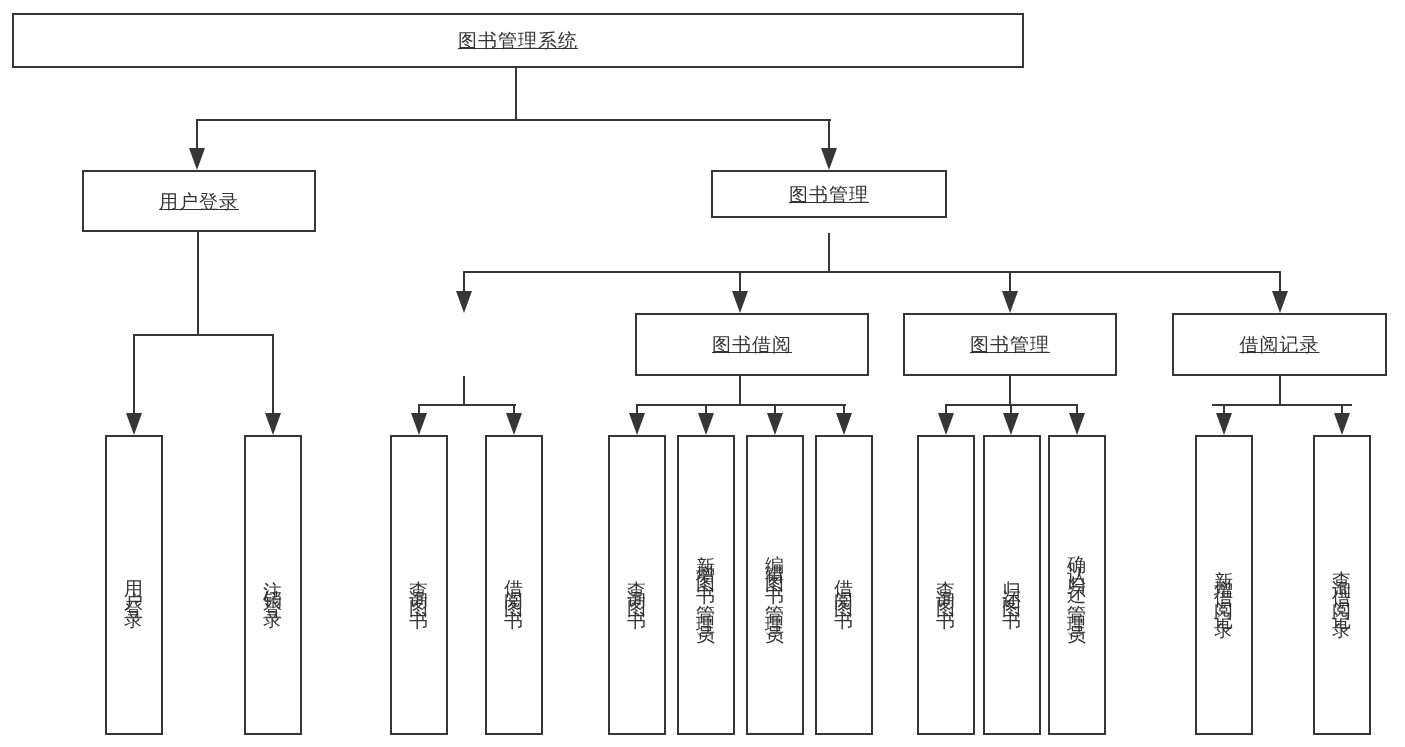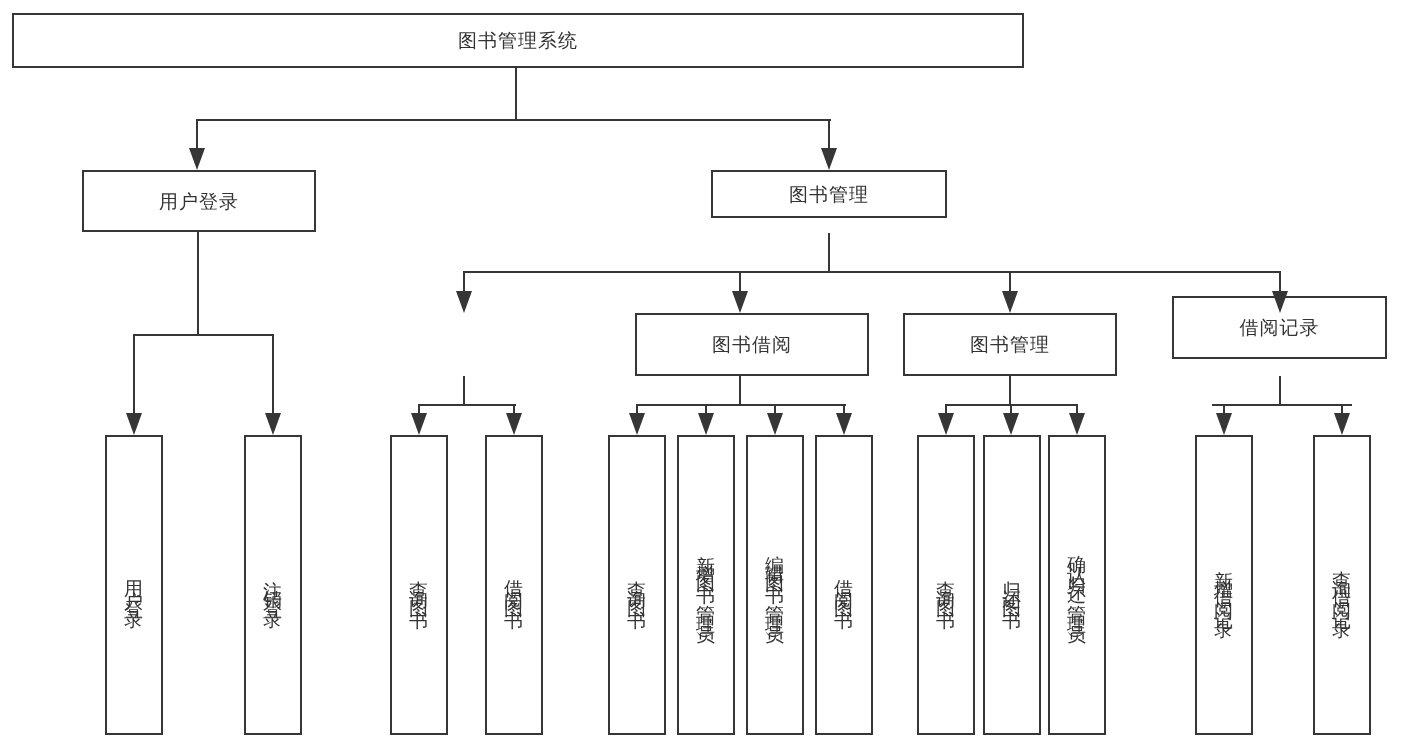--- a/index.html
+++ b/index.html
@@ -16,21 +16,21 @@
     box-sizing: border-box;
     border: 2px solid #363636;
     background: #ffffff;
     display: flex;
     align-items: center;
     justify-content: center;
     color: #333333;
     font-size: 19px;
     line-height: 1;
   }
-  .hbox { letter-spacing: 1px; }
+  .hbox { letter-spacing: 1px; text-decoration: underline; }
   .vbox {
     writing-mode: vertical-rl;
     letter-spacing: 10px;
     font-size: 19px;
     border-width: 2.5px;
   }
   .line {
     position: absolute;
     background: #363636;
   }
@@ -56,21 +56,21 @@
 
 <div class="canvas">
 
   <div class="box hbox" style="left:12px; top:13px; width:1012px; height:55px">图书管理系统</div>
 
   <div class="box hbox" style="left:82px; top:170px; width:234px; height:62px">用户登录</div>
   <div class="box hbox" style="left:711px; top:170px; width:236px; height:48px">图书管理</div>
 
   <div class="box hbox" style="left:635px; top:313px; width:234px; height:63px">图书借阅</div>
   <div class="box hbox" style="left:903px; top:313px; width:214px; height:63px">图书管理</div>
-  <div class="box hbox" style="left:1172px; top:296px; width:215px; height:63px">借阅记录</div>
+  <div class="box hbox" style="left:1172px; top:313px; width:215px; height:63px">借阅记录</div>
 
   <div class="box vbox" style="left:105px; top:435px; width:58px; height:300px">用户登录</div>
   <div class="box vbox" style="left:244px; top:435px; width:58px; height:300px">注销登录</div>
 
   <div class="box vbox" style="left:390px; top:435px; width:58px; height:300px">查询图书</div>
   <div class="box vbox" style="left:485px; top:435px; width:58px; height:300px">借阅图书</div>
 
   <div class="box vbox" style="left:608px; top:435px; width:58px; height:300px">查询图书</div>
   <div class="box vbox" style="left:677px; top:435px; width:58px; height:300px">新增图书（管理员）</div>
   <div class="box vbox" style="left:746px; top:435px; width:58px; height:300px">编辑图书（管理员）</div>

